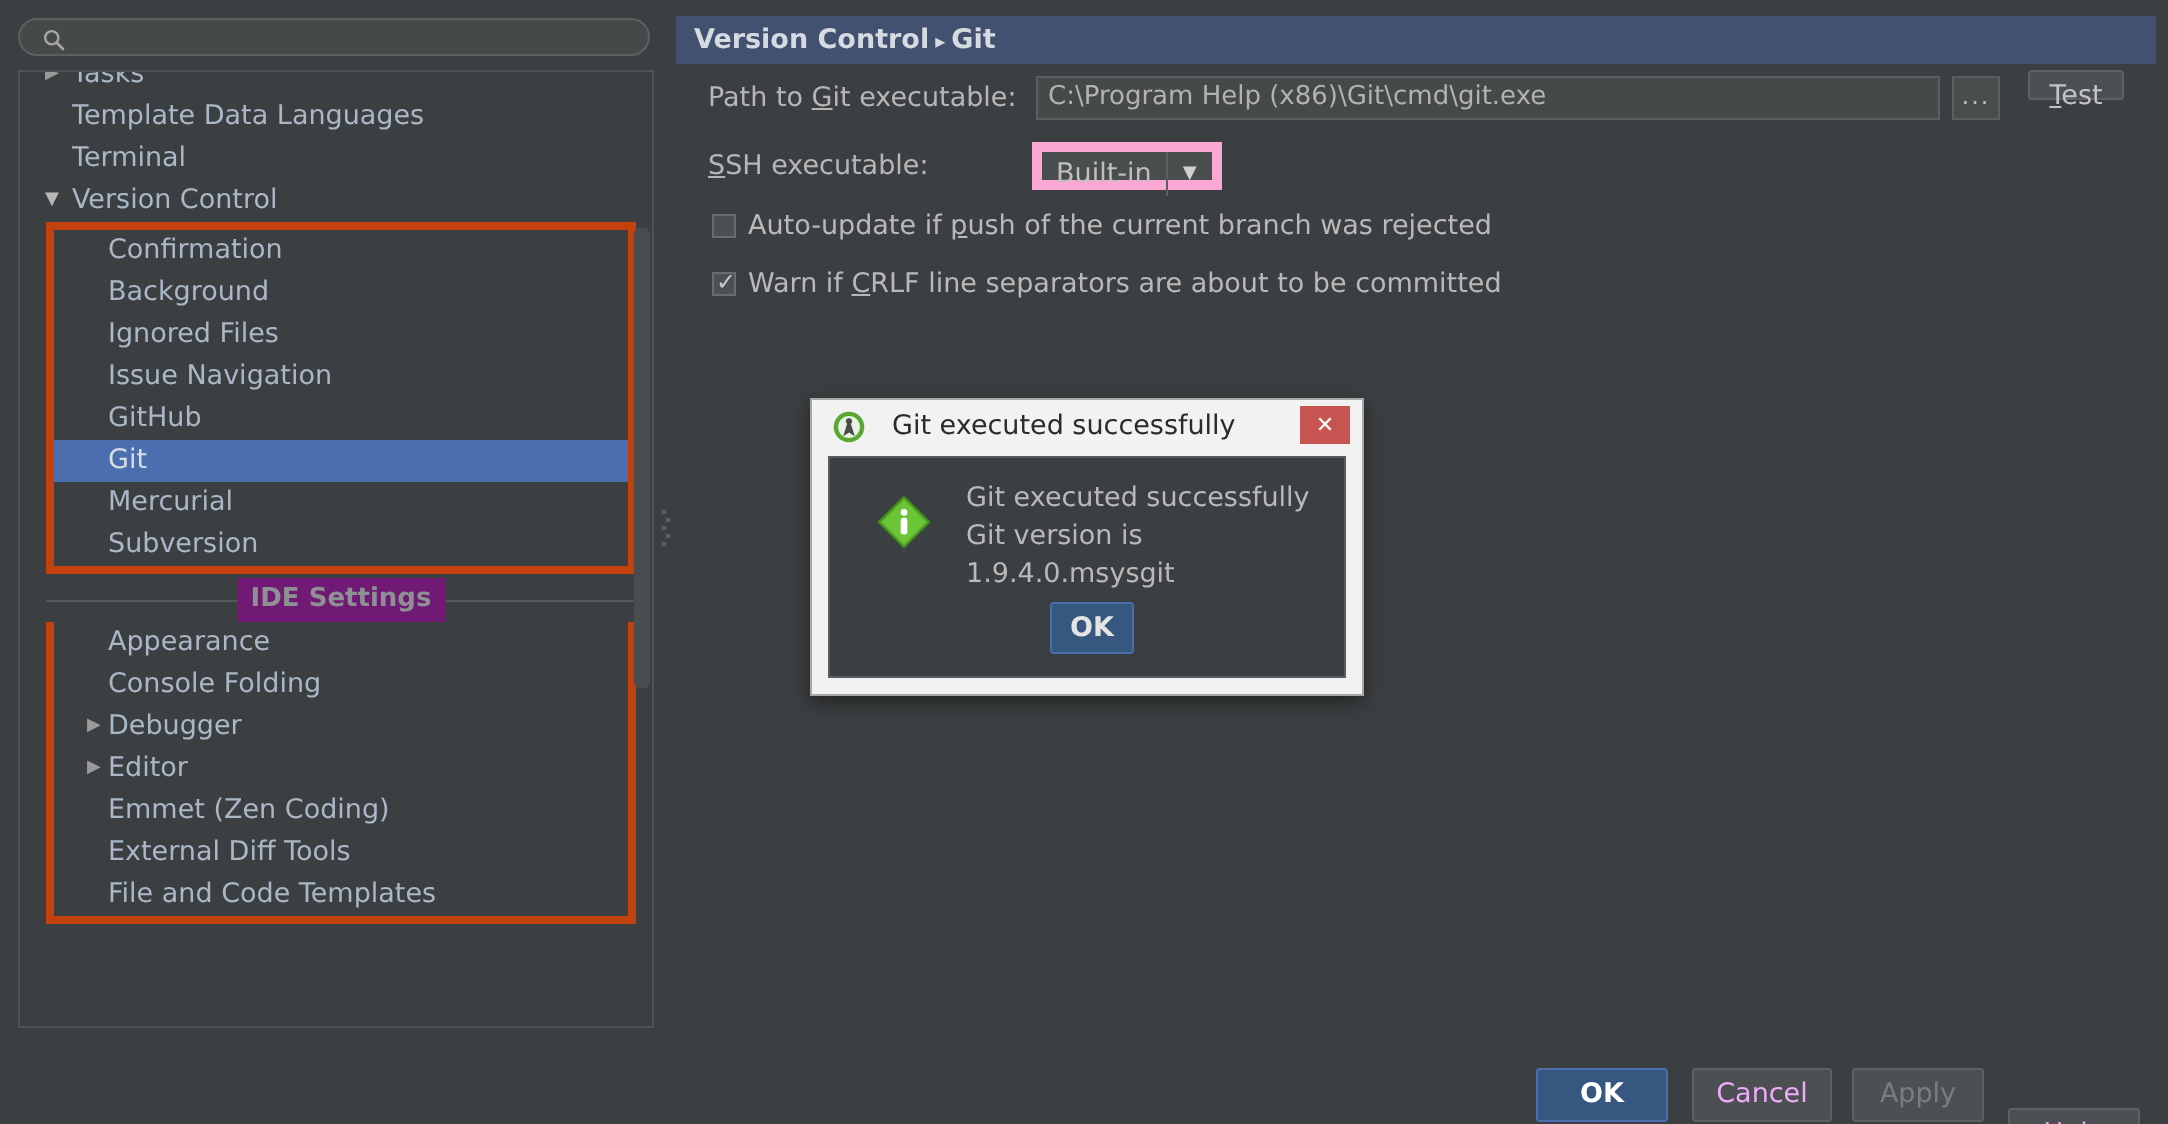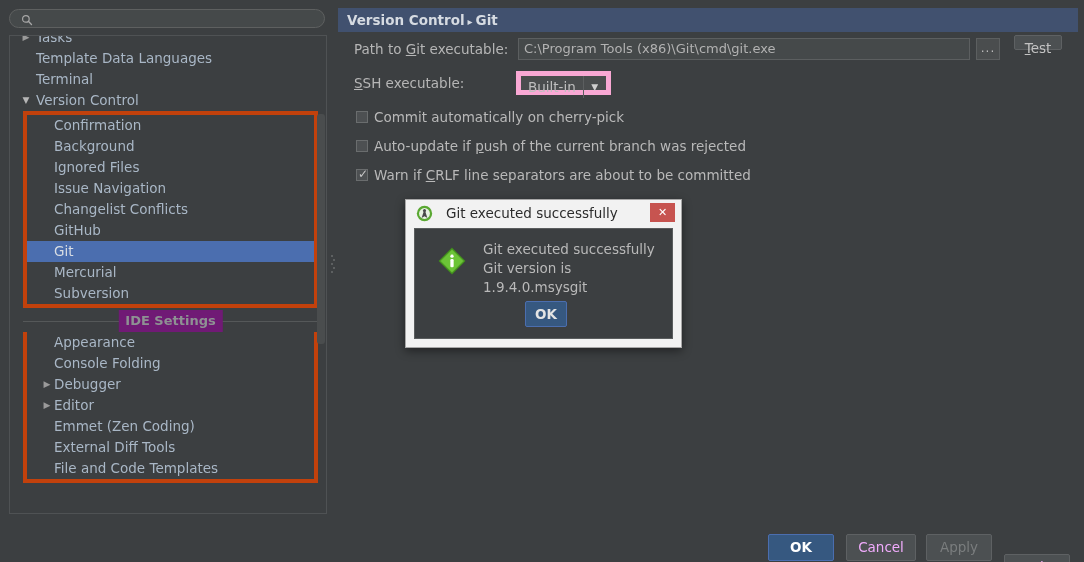--- a/index.html
+++ b/index.html
@@ -224,23 +224,20 @@
           <div class="tree-row">
             <span class="lbl">Background</span>
           </div>
           <div class="tree-row">
             <span class="lbl">Ignored Files</span>
           </div>
           <div class="tree-row">
             <span class="lbl">Issue Navigation</span>
           </div>
           <div class="tree-row">
-            <span class="lbl">Changelist Conflicts</span>
-          </div>
-          <div class="tree-row">
             <span class="lbl">GitHub</span>
           </div>
           <div class="tree-row selected">
             <span class="lbl">Git</span>
           </div>
           <div class="tree-row">
             <span class="lbl">Mercurial</span>
           </div>
           <div class="tree-row">
             <span class="lbl">Subversion</span>
@@ -302,38 +299,34 @@
       <div class="crumb">
         <span>Version Control</span><span class="sep-arrow">▸</span><span>Git</span>
       </div>
     </div>
 
     <div class="form">
 
       <div class="row">
         <span class="lbl-right"><span>Path to </span><span class="u">G</span><span>it executable:</span></span>
         <div class="path-field">
-          <span class="txt">C:\Program Tools (x86)\Git\cmd\git.exe</span>
+          <span class="txt">C:\Program Help (x86)\Git\cmd\git.exe</span>
         </div>
         <div class="browse-btn">...</div>
         <div class="test-btn"><span class="u">T</span><span>est</span></div>
       </div>
 
       <div class="row">
         <span class="lbl-right"><span class="u">S</span><span>SH executable:</span></span>
         <div class="combo">
           <span class="val">Built-in</span>
           <span class="arrow">▼</span>
         </div>
       </div>
 
-      <div class="chk-row" style="margin-top:4px;">
-        <span class="chk-box"></span>
-        <span class="chk-label"><span>Commit automatically on cherry-pick</span><span class="u"></span><span></span></span>
-      </div>
 
       <div class="chk-row">
         <span class="chk-box"></span>
         <span class="chk-label"><span>Auto-update if </span><span class="u">p</span><span>ush of the current branch was rejected</span></span>
       </div>
 
       <div class="chk-row">
         <span class="chk-box checked">
           <span class="tick">✓</span>
         </span>

